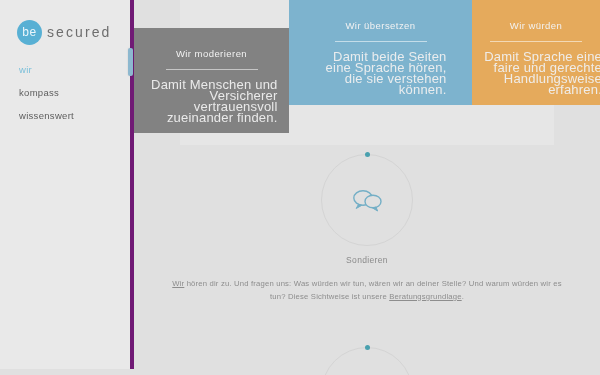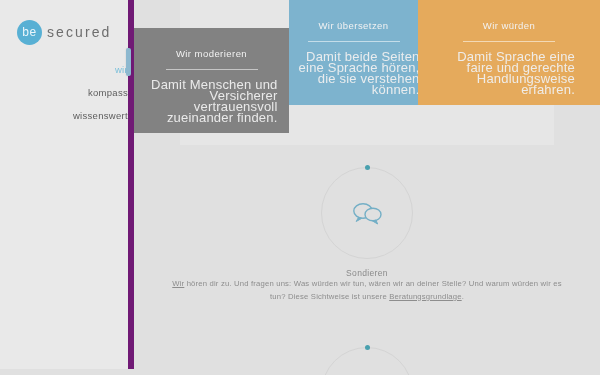--- a/index.html
+++ b/index.html
@@ -10,23 +10,22 @@
     position:relative;
   }
   #app{position:absolute;inset:0;display:flex;}
 
   
   .sidebar{
     width:134px;height:369px;
     background:#e9e9e9;
     position:relative;
     flex:0 0 134px;
-    border-right:6px solid #701a75;
+    border-right:4px solid #701a75;
     box-sizing:border-box;
-    text-align:right;
   }
   .logo{
     display:flex;align-items:center;
     padding:17px 0 0 17px;
     height:30px;
   }
   .logo-circle{
     width:25px;height:25px;border-radius:50%;
     background:#58b0d4;
     display:flex;align-items:center;justify-content:center;
@@ -59,21 +58,21 @@
 
   .panels{position:absolute;left:0;top:0;right:0;height:105px;display:flex;}
   .panel{
     position:relative;height:105px;box-sizing:border-box;
     display:flex;flex-direction:column;align-items:center;
     padding-top:20px;
     color:#ffffff;
     overflow:hidden;
   }
   .panel.p1{width:155px;background:#828282;margin-top:28px;}
-  .panel.p2{width:129px;background:#7db3ce;}
+  .panel.p2{width:183px;background:#7db3ce;}
   .panel.p3{flex:1;background:#e5aa5c;}
   .panel-title{
     font-size:9.5px;letter-spacing:.45px;color:#f2f2f2;
     text-align:center;
   }
   .panel-rule{
     width:92px;height:1px;background:rgba(255,255,255,.55);
     margin:10px 0 9px 0;
   }
   .panel-text{
@@ -96,21 +95,21 @@
   }
   .node-dot{
     position:absolute;left:50%;top:-3px;margin-left:-2.5px;
     width:5px;height:5px;border-radius:50%;
     background:#49a0ae;
   }
   .node-label{
     text-align:center;font-size:8.5px;letter-spacing:.35px;
     color:#8a8a8a;margin-top:9px;
   }
-  .node1{top:167px;}
+  .node1{top:154px;}
   .node2{top:347px;}
 
   .bubbles{width:34px;height:24px;display:block;}
 
   .para{
     position:absolute;left:50%;transform:translateX(-50%);
     top:269px;width:400px;text-align:center;
     font-size:7.7px;line-height:13px;letter-spacing:.18px;color:#8d8d8d;
   }
   .para u{text-decoration:underline;}

